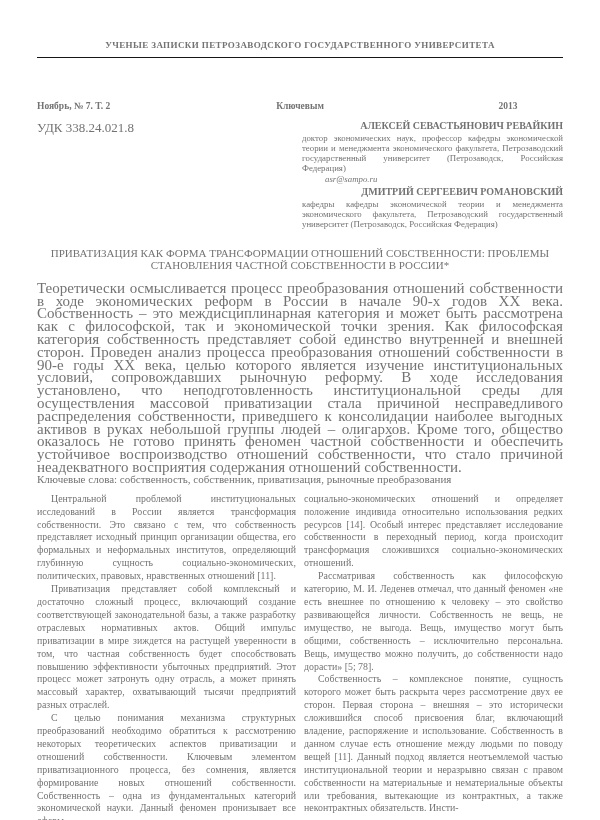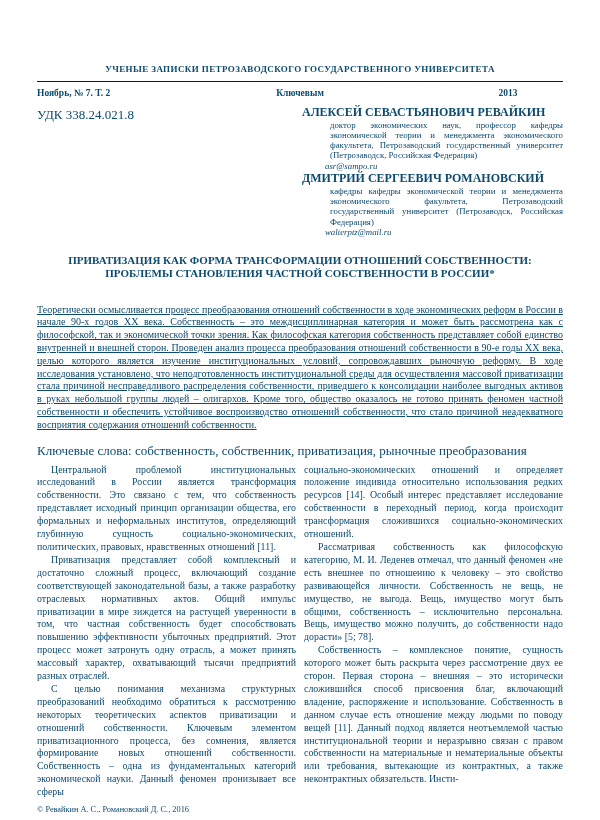--- a/index.html
+++ b/index.html
@@ -5,24 +5,24 @@
   html, body {
     margin: 0;
     padding: 0;
     background: #ffffff;
   }
   .page {
     position: relative;
     width: 600px;
     height: 820px;
     background: #ffffff;
-    color: #0c4a6e;
+    color: #737373;
     font-family: "Liberation Serif", "DejaVu Serif", serif;
     box-sizing: border-box;
-    padding: 64px 37px 0 37px;
+    padding: 40px 37px 0 37px;
     overflow: hidden;
   }
   .banner {
     text-align: center;
     font-weight: bold;
     font-size: 9px;
     letter-spacing: 0.4px;
   }
   .rule {
     border: none;
@@ -31,71 +31,70 @@
   }
   .header-row {
     display: flex;
     justify-content: space-between;
     align-items: baseline;
     font-weight: bold;
     font-size: 9.5px;
     margin-top: 6px;
   }
   .header-row .center { flex: 1; text-align: center; }
-  .header-row .left, .header-row .right { min-width: 110px; }
+  .header-row .left, .header-row .right { min-width: 110px; margin-top: 37px; }
   .header-row .right { text-align: center; }
   .meta-row {
     display: flex;
     justify-content: space-between;
     align-items: flex-start;
     margin-top: 9px;
   }
   .udk {
     font-size: 13px;
     white-space: nowrap;
   }
   .authors {
     width: 261px;
   }
   .author + .author { margin-top: 2px; }
   .author-name {
     font-weight: bold;
-    font-size: 12px;
+    font-size: 10px;
+    text-align: right;
     line-height: 11.5px;
   }
   .author-aff {
     font-size: 8.8px;
     line-height: 10.3px;
     text-align: justify;
     margin-top: 1px;
-    margin-left: 28px;
   }
   .author-email {
     font-size: 8.8px;
     font-style: italic;
     line-height: 10.5px;
     margin-left: 23px;
   }
   .title {
     margin-top: 17px;
     text-align: center;
-    font-weight: bold;
+    font-weight: normal;
     font-size: 11px;
     line-height: 12.6px;
   }
   .abstract {
-    margin-top: 24px;
-    font-size: 10px;
+    margin-top: 10px;
+    font-size: 15px;
     line-height: 12.8px;
     text-align: justify;
-    text-decoration: underline;
   }
   .keywords {
-    margin-top: 13px;
-    font-size: 13px;
+    margin-top: 0;
+    font-size: 11px;
     line-height: 11px;
   }
   .columns {
     display: flex;
     gap: 8px;
     margin-top: 8px;
   }
   .col {
     flex: 1;
     min-width: 0;
@@ -133,21 +132,20 @@
 
     <div class="authors">
       <div class="author">
         <div class="author-name">АЛЕКСЕЙ СЕВАСТЬЯНОВИЧ РЕВАЙКИН</div>
         <div class="author-aff">доктор экономических наук, профессор кафедры экономической теории и менеджмента экономического факультета, Петрозаводский государственный университет (Петрозаводск, Российская Федерация)</div>
         <div class="author-email">asr@sampo.ru</div>
       </div>
       <div class="author">
         <div class="author-name">ДМИТРИЙ СЕРГЕЕВИЧ РОМАНОВСКИЙ</div>
         <div class="author-aff">кафедры кафедры экономической теории и менеджмента экономического факультета, Петрозаводский государственный университет (Петрозаводск, Российская Федерация)</div>
-        <div class="author-email">walterptz@mail.ru</div>
       </div>
     </div>
   </div>
 
   <div class="title">ПРИВАТИЗАЦИЯ КАК ФОРМА ТРАНСФОРМАЦИИ ОТНОШЕНИЙ СОБСТВЕННОСТИ: ПРОБЛЕМЫ СТАНОВЛЕНИЯ ЧАСТНОЙ СОБСТВЕННОСТИ В РОССИИ*</div>
 
   <div class="abstract">Теоретически осмысливается процесс преобразования отношений собственности в ходе экономических реформ в России в начале 90-х годов XX века. Собственность – это междисциплинарная категория и может быть рассмотрена как с философской, так и экономической точки зрения. Как философская категория собственность представляет собой единство внутренней и внешней сторон. Проведен анализ процесса преобразования отношений собственности в 90-е годы XX века, целью которого является изучение институциональных условий, сопровождавших рыночную реформу. В ходе исследования установлено, что неподготовленность институциональной среды для осуществления массовой приватизации стала причиной несправедливого распределения собственности, приведшего к консолидации наиболее выгодных активов в руках небольшой группы людей – олигархов. Кроме того, общество оказалось не готово принять феномен частной собственности и обеспечить устойчивое воспроизводство отношений собственности, что стало причиной неадекватного восприятия содержания отношений собственности.</div>
 
   <div class="keywords">Ключевые слова: собственность, собственник, приватизация, рыночные преобразования</div>
 

